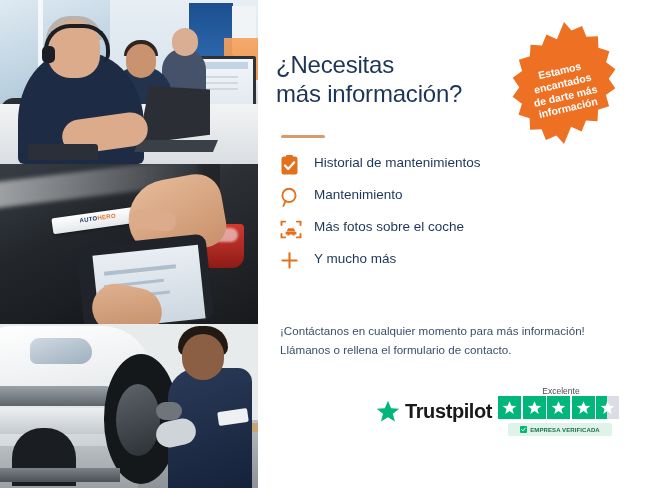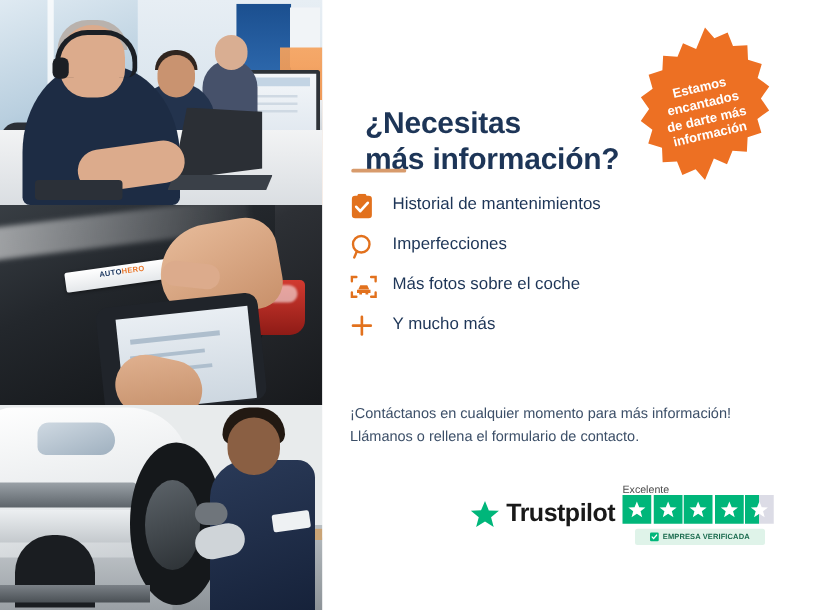--- a/index.html
+++ b/index.html
@@ -132,22 +132,22 @@
     background:#cfd4d8;border-radius:13px;transform:rotate(-12deg);}
   .p3glove2{position:absolute;right:76px;top:78px;width:26px;height:18px;
     background:#6f757b;border-radius:9px;}
   .p3bench{position:absolute;right:0;bottom:0;width:120px;height:58px;
     background:linear-gradient(180deg,#b0b6ba,#8d9398);}
   .p3benchtop{position:absolute;right:0;bottom:56px;width:124px;height:9px;background:#caa476;}
 
   
   .content{position:relative;flex:1;height:488px;background:#ffffff;padding:0;}
 
-  .heading{position:absolute;left:34px;top:50px;width:250px;
-    font-size:24px;line-height:1.22;font-weight:bold;color:#1d3557;letter-spacing:-.2px;margin-top:34px;}
+  .heading{position:absolute;left:18px;top:50px;width:250px;
+    font-size:24px;line-height:1.22;font-weight:normal;color:#1d3557;letter-spacing:-.2px;}
   .rule{position:absolute;left:23px;top:135px;width:44px;height:3px;background:#d89b6c;border-radius:2px;}
 
   
   .badge{position:absolute;left:243px;top:20px;width:126px;height:126px;}
   .badge svg{position:absolute;inset:0;}
   .badge-headset{position:absolute;left:50px;top:22px;width:26px;height:22px;}
   .badge-text{position:absolute;left:8px;top:44px;width:110px;
     transform:rotate(-13deg);text-align:center;color:#ffffff;
     font-size:10.5px;line-height:1.22;font-weight:bold;}
 
@@ -158,21 +158,21 @@
   .li-txt{font-size:13.5px;color:#1d3557;}
 
   .contact{position:absolute;left:22px;top:322px;width:360px;
     font-size:11.6px;line-height:1.62;color:#3c4f68;}
 
   
   .tp{position:absolute;left:118px;top:386px;width:250px;height:70px;}
   .tp-logo{position:absolute;left:0;top:14px;display:flex;align-items:center;gap:5px;}
   .tp-name{font-size:20px;font-weight:bold;color:#191919;letter-spacing:-.4px;}
   .tp-right{position:absolute;left:122px;top:0;width:126px;}
-  .tp-exc{font-size:8.5px;color:#4b4b4b;text-align:left;margin-bottom:0;}
+  .tp-exc{font-size:8.5px;color:#4b4b4b;text-align:center;margin-bottom:0;}
   .tp-stars{display:flex;gap:1.5px;}
   .tp-star{width:23px;height:23px;background:#00b67a;display:flex;align-items:center;justify-content:center;}
   .tp-star.half{background:linear-gradient(90deg,#00b67a 50%,#dcdce6 50%);}
   .tp-verified{margin-top:4px;display:flex;align-items:center;justify-content:center;gap:3px;
     background:#dff3e9;border-radius:2px;height:13px;width:104px;margin-left:10px;}
   .tp-vtxt{font-size:6px;font-weight:bold;color:#1a6b4e;letter-spacing:.1px;}
   .tp-vico{width:7px;height:7px;background:#00b67a;border-radius:1px;
     display:flex;align-items:center;justify-content:center;}
 </style>
 </head>
@@ -302,21 +302,21 @@
       </div>
 
 
       <div class="li">
         <span class="li-ico">
           <svg width="20" height="21" viewBox="0 0 20 21">
             <circle cx="9" cy="8.4" r="6.6" fill="none" stroke="#E2711D" stroke-width="1.9"></circle>
             <path d="M5.6 13.8 L3.4 19" fill="none" stroke="#E2711D" stroke-width="1.9" stroke-linecap="round"></path>
           </svg>
         </span>
-        <span class="li-txt">Imperfecciones</span>
+        <span class="li-txt">Mantenimiento</span>
       </div>
 
       <div class="li">
         <span class="li-ico">
           <svg width="22" height="21" viewBox="0 0 22 21">
             <g fill="none" stroke="#E2711D" stroke-width="1.9" stroke-linecap="round">
               <path d="M1.5 6 V2.6 h3.6"></path>
                 <path d="M20.5 6 V2.6 h-3.6"></path>
               <path d="M1.5 15 v3.4 h3.6"></path>
                 <path d="M20.5 15 v3.4 h-3.6"></path>

